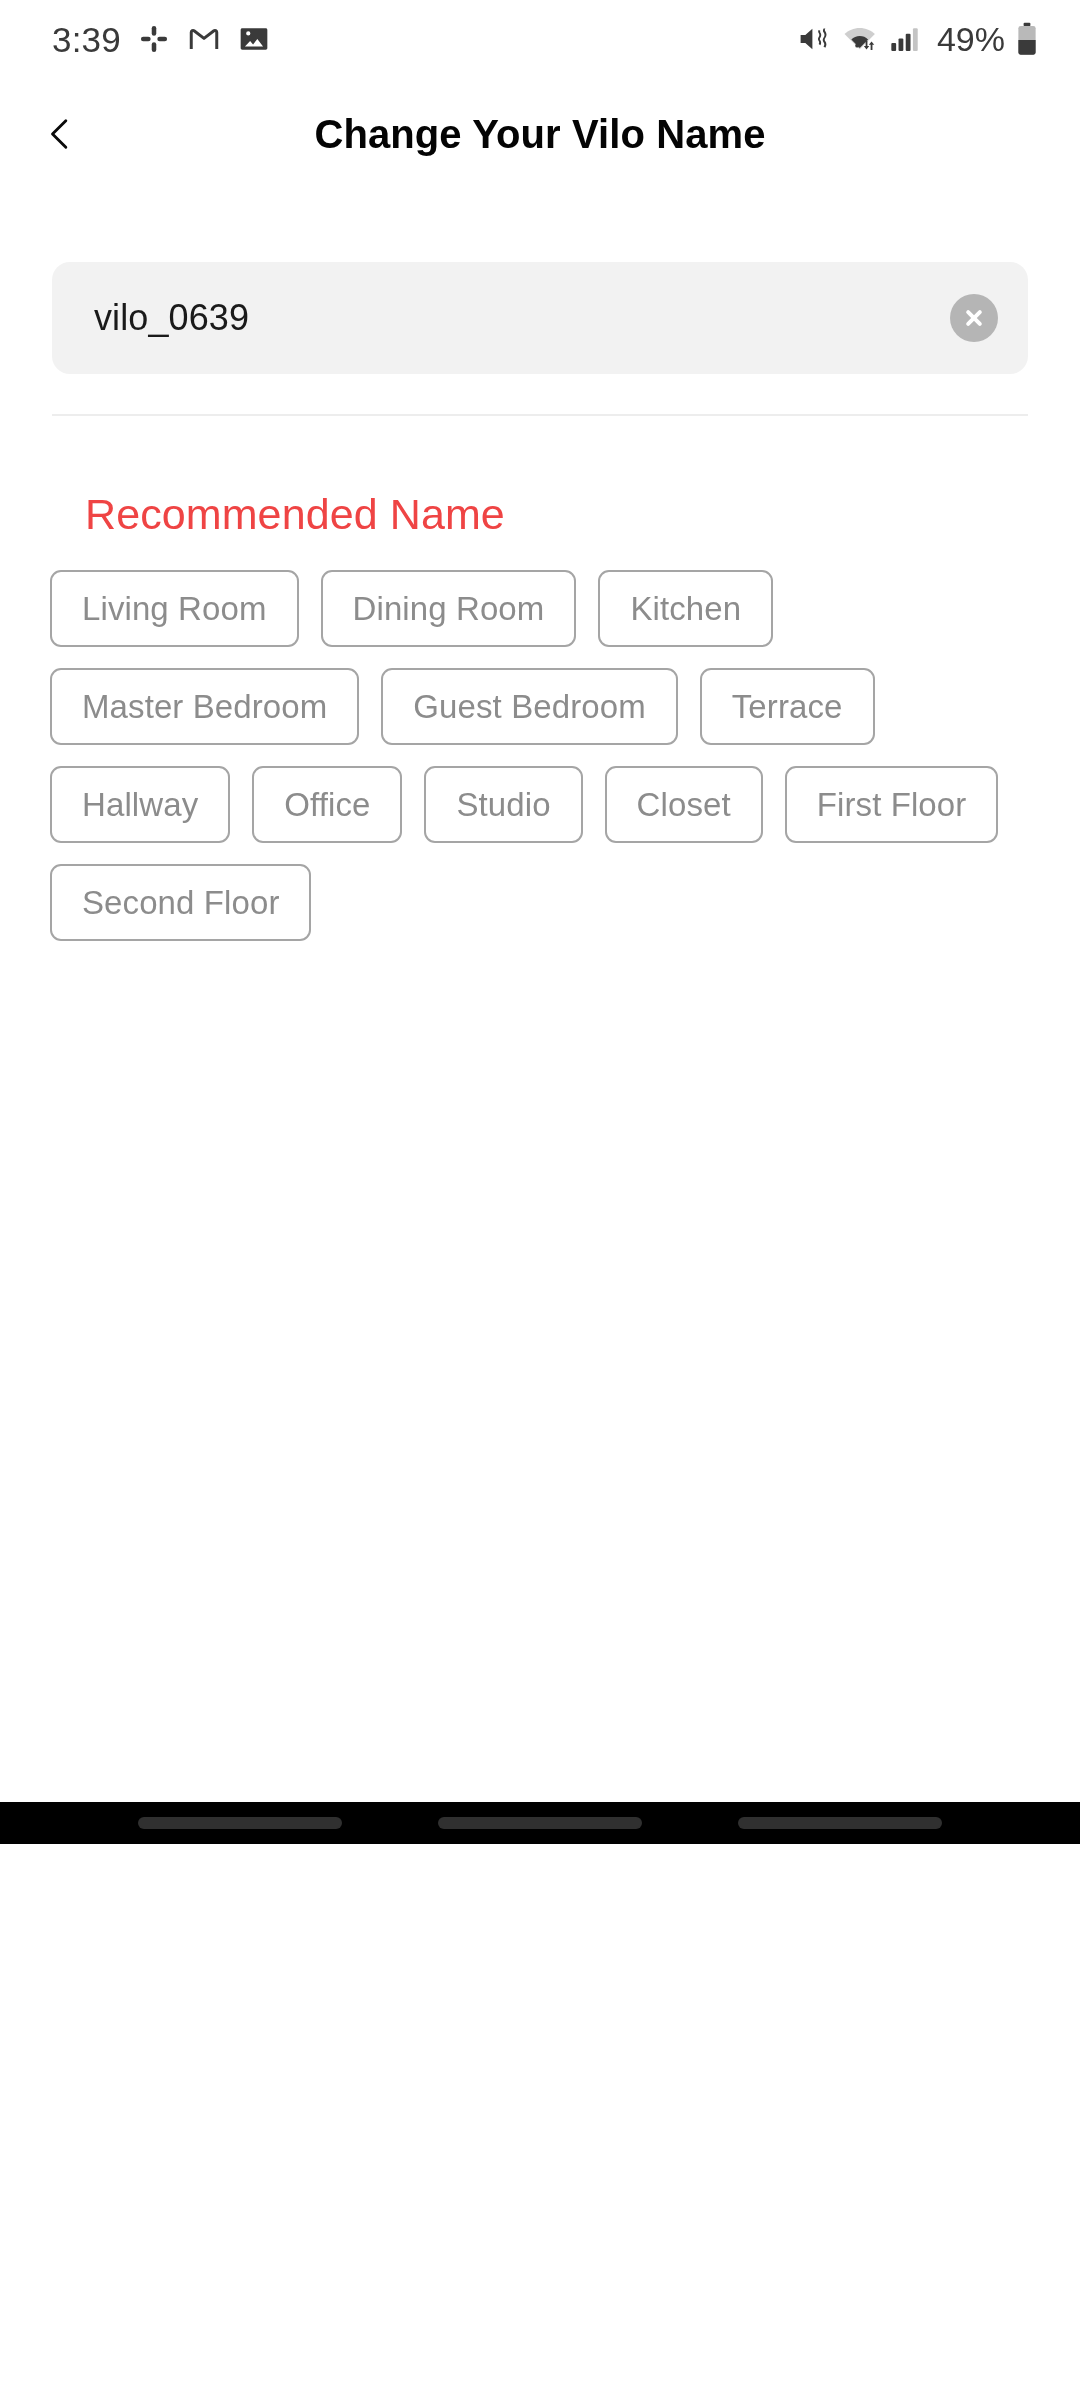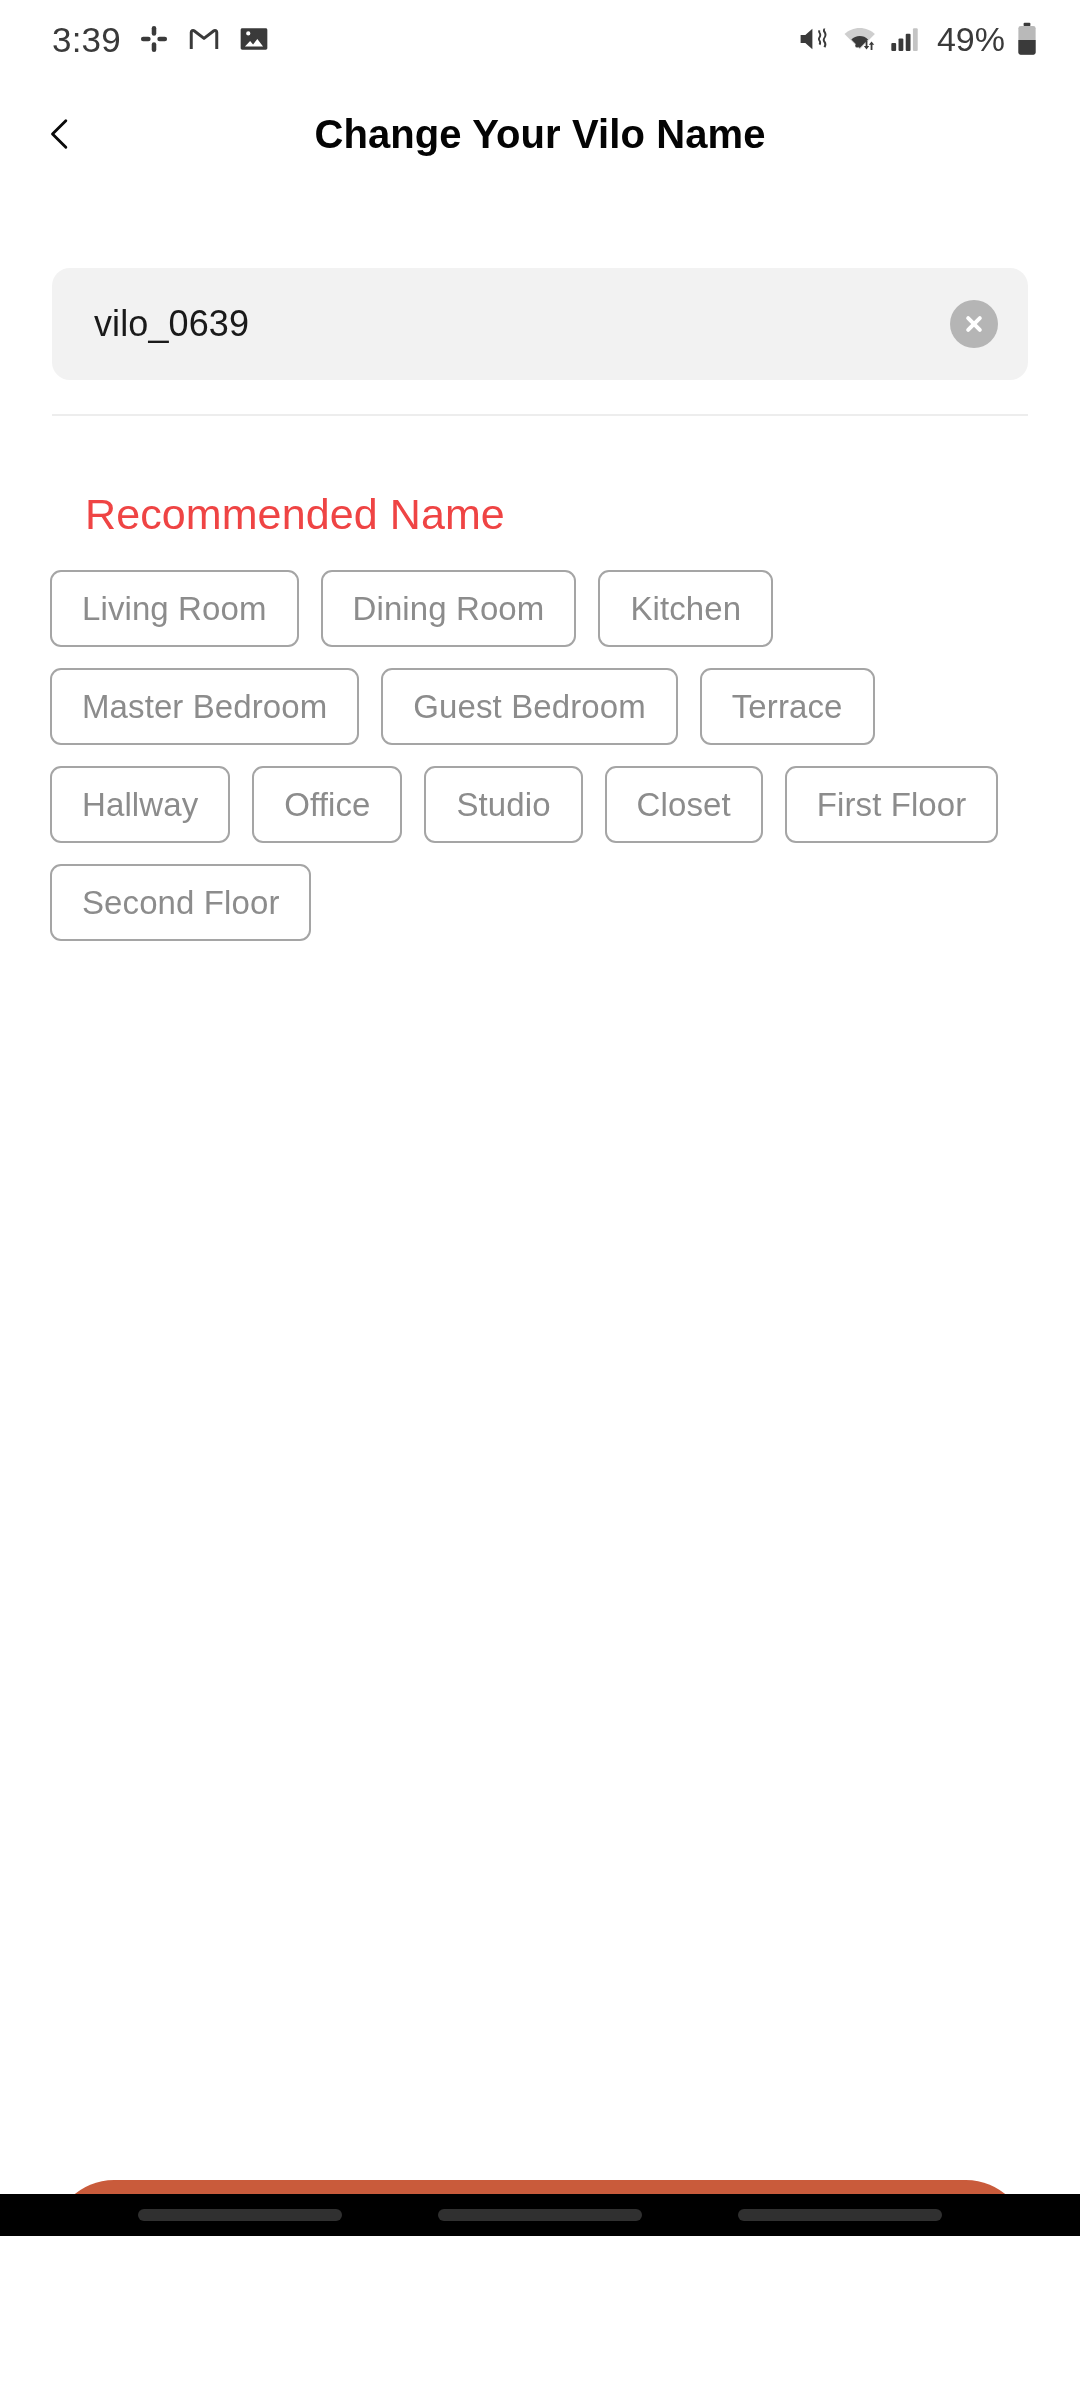--- a/index.html
+++ b/index.html
@@ -9,21 +9,21 @@
     width: 1080px;
     height: 2400px;
     background: #ffffff;
     font-family: "Liberation Sans", "DejaVu Sans", sans-serif;
     -webkit-font-smoothing: antialiased;
   }
 
   .phone {
     position: relative;
     width: 1080px;
-    height: 2236px;
+    height: 1844px;
     background: #ffffff;
     overflow: hidden;
   }
 
   
   .status-bar {
     position: absolute;
     top: 0; left: 0;
     width: 1080px;
     height: 78px;
@@ -82,21 +82,21 @@
     text-align: center;
     font-size: 40px;
     font-weight: bold;
     color: #040404;
     letter-spacing: 0.1px;
   }
 
   
   .name-field {
     position: absolute;
-    top: 268px;
+    top: 262px;
     left: 52px;
     width: 976px;
     height: 112px;
     background: #f2f2f2;
     border-radius: 18px;
     display: flex;
     align-items: center;
     padding: 0 30px 0 42px;
   }
   .name-input {

